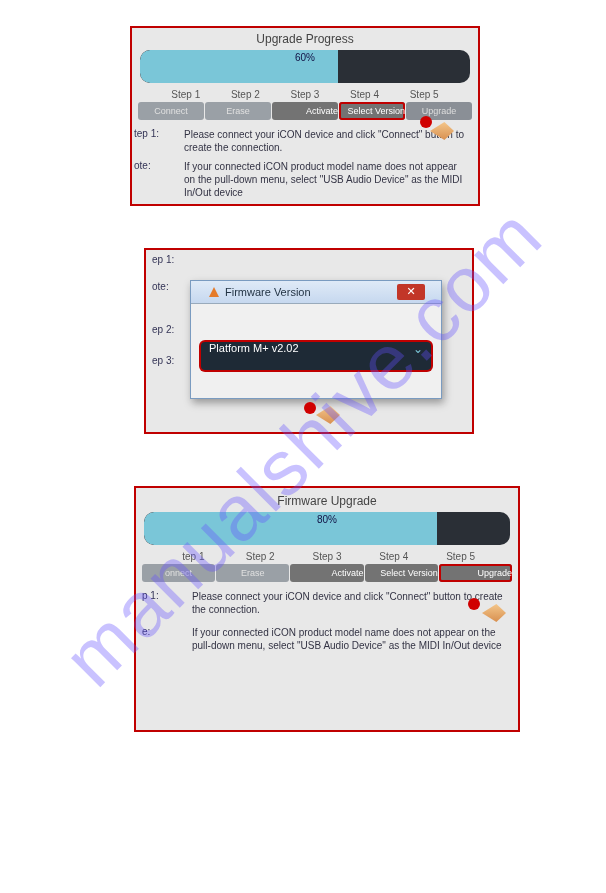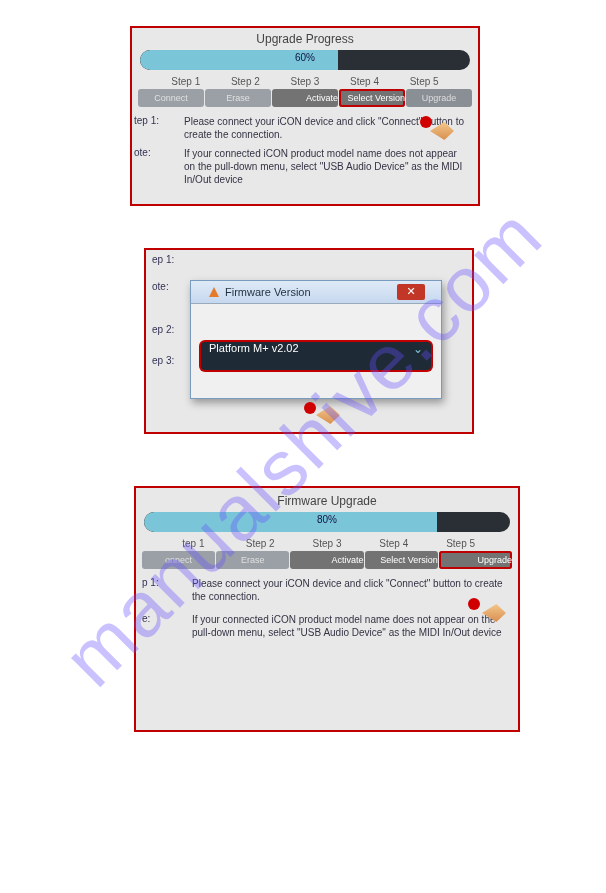--- a/index.html
+++ b/index.html
@@ -38,21 +38,21 @@
   .frame3 { left: 108px; top: 486px; width: 386px; height: 246px; margin-left: 26px; }
 
   .title-bar {
     text-align: center;
     font-size: 12px;
     color: #444;
     padding: 4px 0 2px 0;
   }
   .progress-outer {
     margin: 2px 8px 6px 8px;
-    height: 20px;
+    height: 33px;
     border-radius: 10px;
     background: #2a2f36;
     position: relative;
     overflow: hidden;
   }
   .progress-fill {
     position: absolute;
     left: 0; top: 0; bottom: 0;
     background: #7ac6d8;
     border-radius: 10px 0 0 10px;

